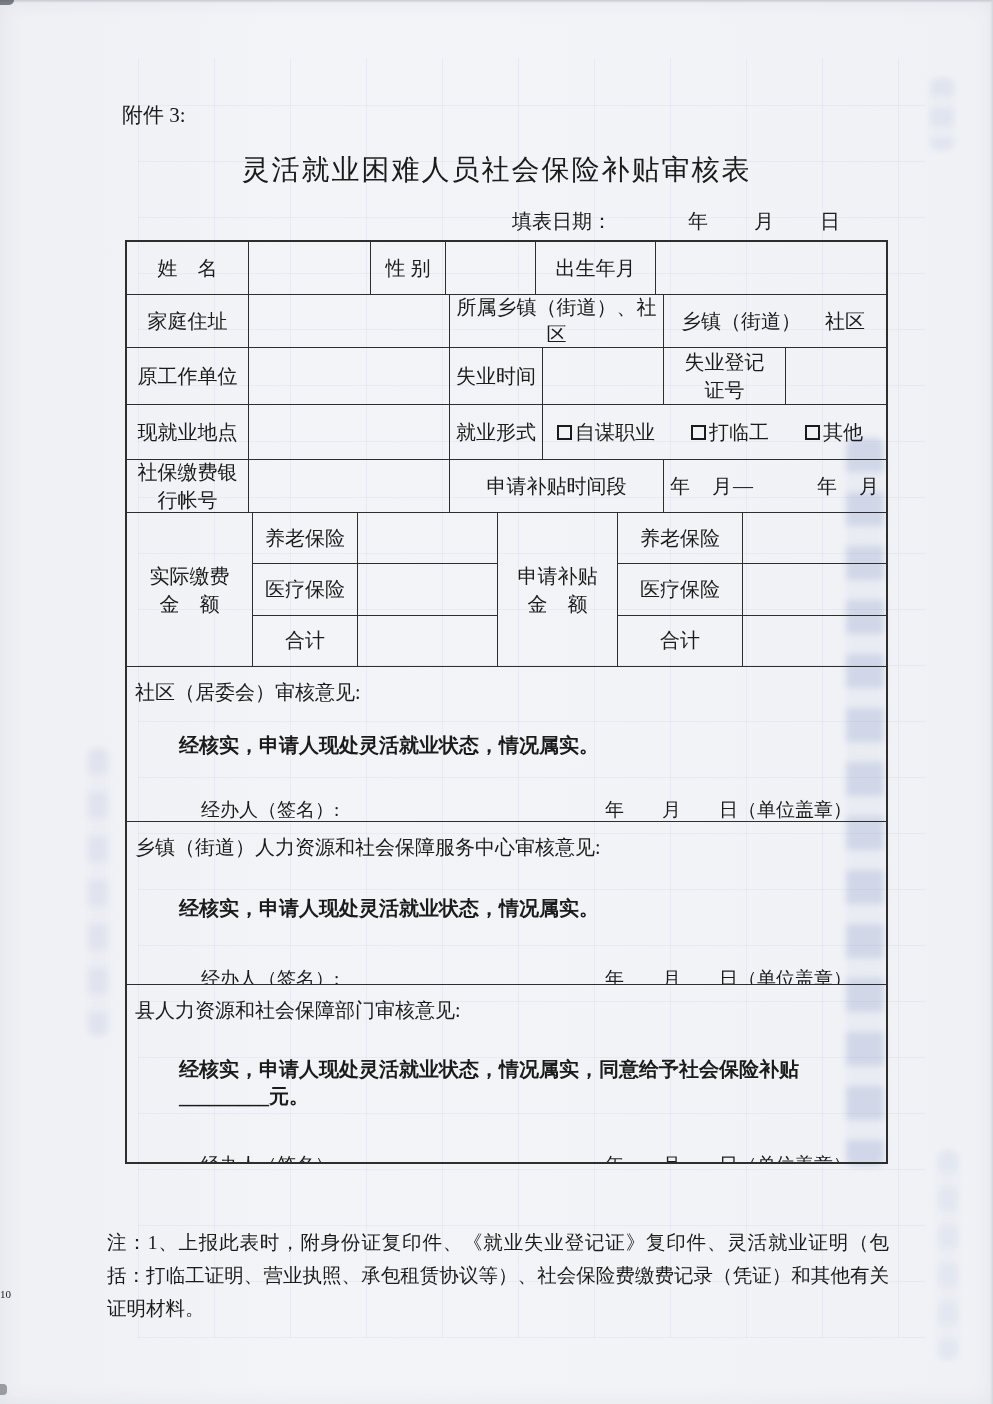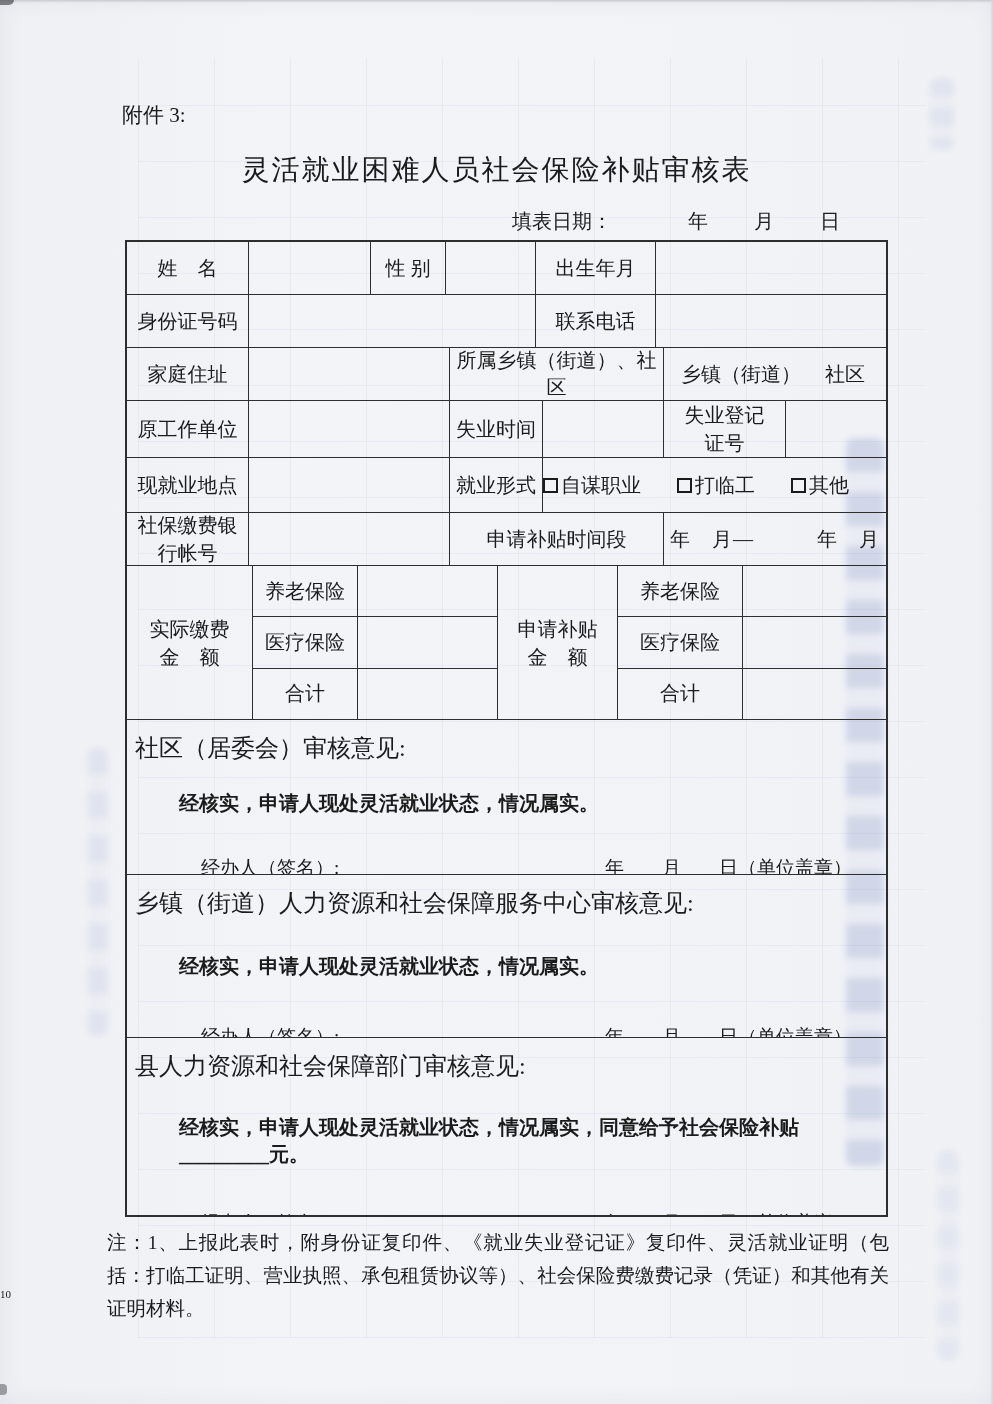--- a/index.html
+++ b/index.html
@@ -56,29 +56,29 @@
   .two-line{line-height:1.4;}
   .stack{display:flex;flex-direction:column;align-items:stretch;justify-content:stretch;padding:0;}
   .stack .scell{flex:1 1 0;display:flex;align-items:center;justify-content:center;box-sizing:border-box;}
   .stack .scell + .scell{border-top:1.5px solid var(--line);}
   
   .rA{height:52px;} .rB{height:53px;} .rC{height:53px;} .rD{height:57px;}
   .rE{height:55px;} .rF{height:53px;} .rG{height:154px;}
   .sec1{height:155px;} .sec2{height:163px;} .sec3{height:178px;}
   
   .township-val{justify-content:flex-end;gap:24px;padding-right:21px;}
-  .options-cell{justify-content:flex-start;padding-left:0;gap:0;}
+  .options-cell{justify-content:flex-start;padding-left:14px;gap:0;}
   .option{display:flex;align-items:center;white-space:nowrap;}
   .option + .option{margin-left:36px;}
   .cb{display:inline-block;width:15px;height:15px;border:2px solid var(--ink);
       box-sizing:border-box;margin-right:3px;background:transparent;}
   .period-val{letter-spacing:1px;}
   
   .section{display:block;text-align:left;}
-  .sec-heading{padding:12px 0 0 8px;font-size:24px;}
+  .sec-heading{padding:12px 0 0 8px;font-size:20px;}
   .sec-body{margin:26px 0 0 52px;font-size:20px;font-weight:bold;}
   .sec-sign{display:flex;justify-content:space-between;margin:38px 34px 0 74px;font-size:19px;}
   
   .note{position:absolute;left:107px;top:1226px;width:782px;font-size:19.5px;
         line-height:33px;text-align:justify;}
   .page-number{position:absolute;left:0;top:1288px;width:993px;text-align:left;font-size:11px;}
 </style>
 </head>
 <body>
 
@@ -105,26 +105,20 @@
 
     <div class="row rA">
       <div class="cell" style="width:121px">姓　名</div>
       <div class="cell" style="width:122px"></div>
       <div class="cell" style="width:75px">性 别</div>
       <div class="cell" style="width:90px"></div>
       <div class="cell" style="width:120px">出生年月</div>
       <div class="cell grow"></div>
     </div>
 
-    <div class="row rB">
-      <div class="cell" style="width:121px">身份证号码</div>
-      <div class="cell" style="width:287px"></div>
-      <div class="cell" style="width:120px">联系电话</div>
-      <div class="cell grow"></div>
-    </div>
 
     <div class="row rC">
       <div class="cell" style="width:121px">家庭住址</div>
       <div class="cell" style="width:201px"></div>
       <div class="cell" style="width:214px">所属乡镇（街道）、社区</div>
       <div class="cell grow township-val">
         <span>乡镇（街道）</span>
         <span>社区</span>
       </div>
     </div>

